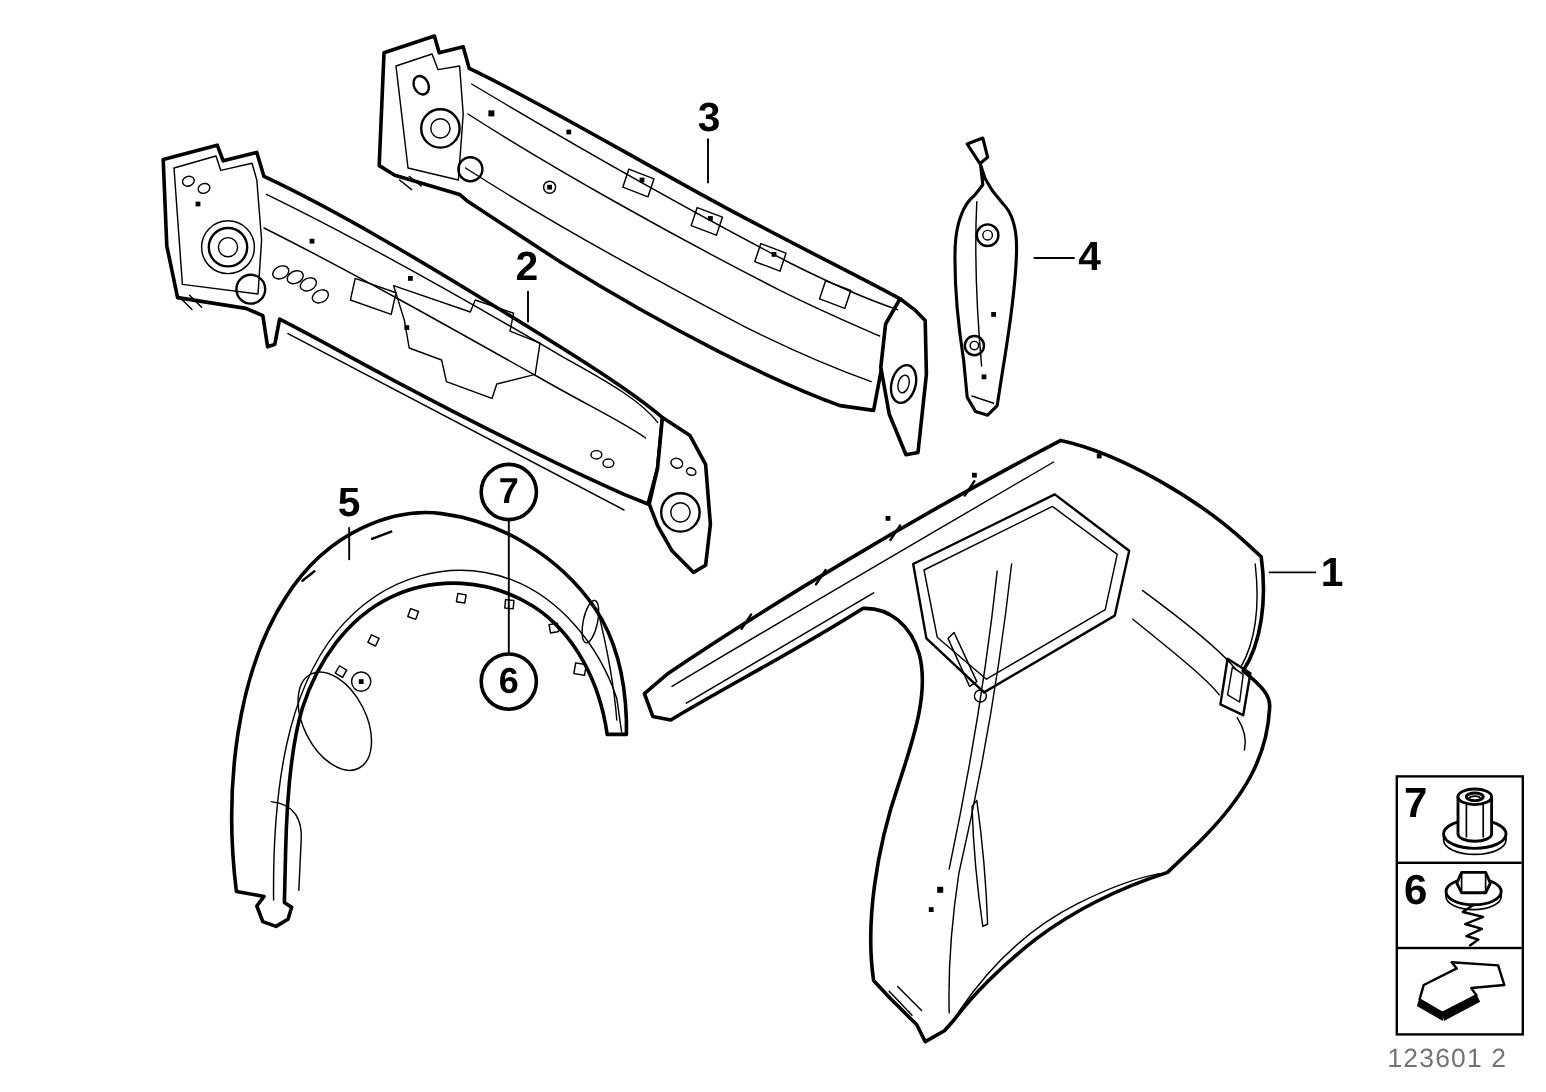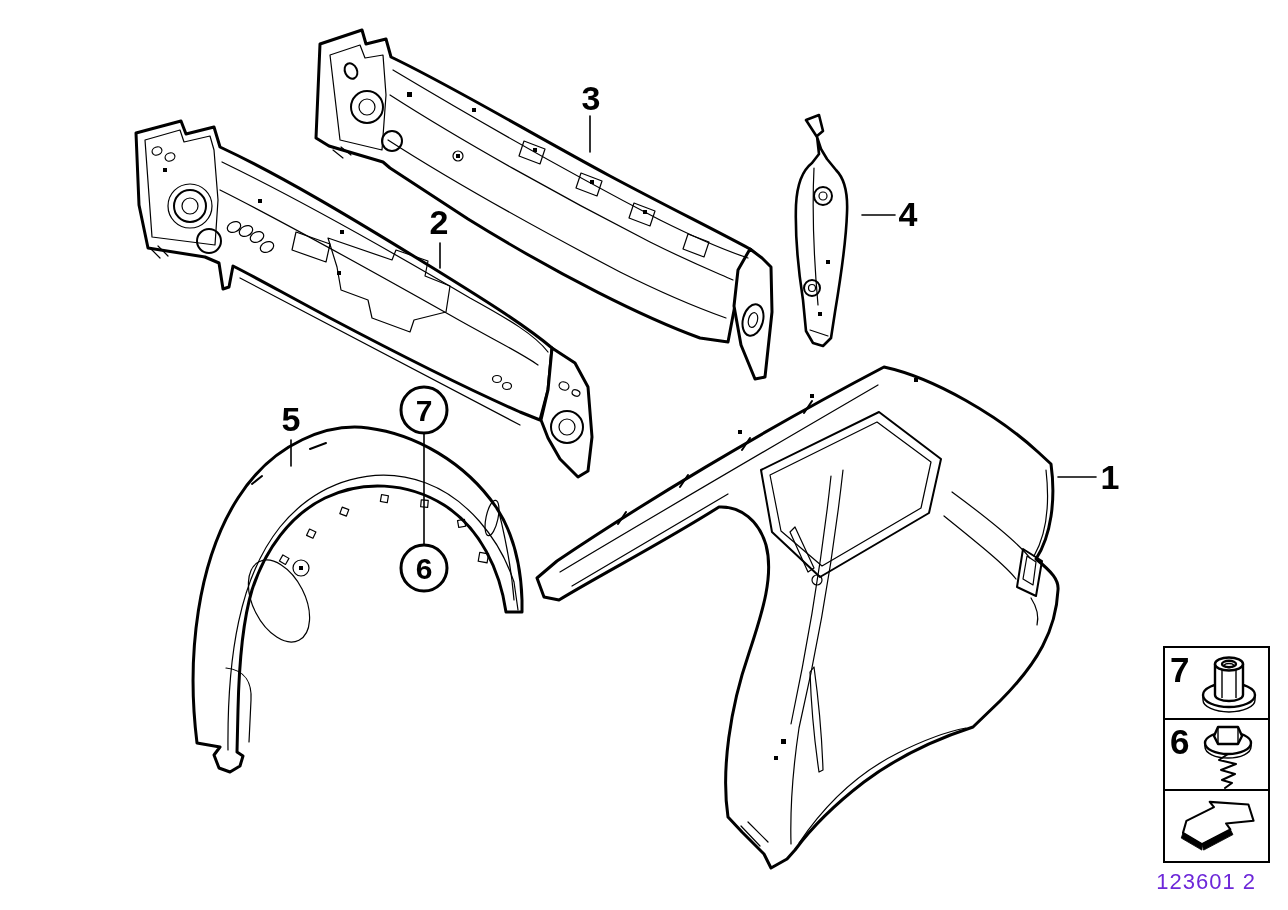--- a/index.html
+++ b/index.html
@@ -24,21 +24,21 @@
           display:flex;flex-direction:column;}
   .legend-cell{position:relative;flex:1;border-bottom:2.5px solid #000;box-sizing:border-box;
           display:flex;align-items:center;justify-content:center;}
   .legend-cell:last-child{border-bottom:none;}
   .legend-num{position:absolute;left:5px;top:2px;font-weight:bold;font-size:35px;color:#000;}
   .legend-icon{display:block;}
   .legend-icon .ln{stroke:#000;fill:none;stroke-width:2.4;stroke-linejoin:round;stroke-linecap:round;}
   .legend-icon .lnw{stroke:#000;fill:#fff;stroke-width:2.4;stroke-linejoin:round;}
   .legend-icon .lnt{stroke:#000;fill:none;stroke-width:1.4;}
   .legend-icon .blk{fill:#000;stroke:#000;stroke-width:1;}
-  .diagram-number{position:absolute;right:32px;top:869px;font-size:22px;color:#6d28d9;
+  .diagram-number{position:absolute;right:32px;top:869px;font-size:22px;color:#737373;
           letter-spacing:1px;}
 </style>
 </head>
 <body>
 
 <div class="stage">
 
   <svg class="art" width="1288" height="910" viewBox="0 0 1288 910">
 
     <g>

